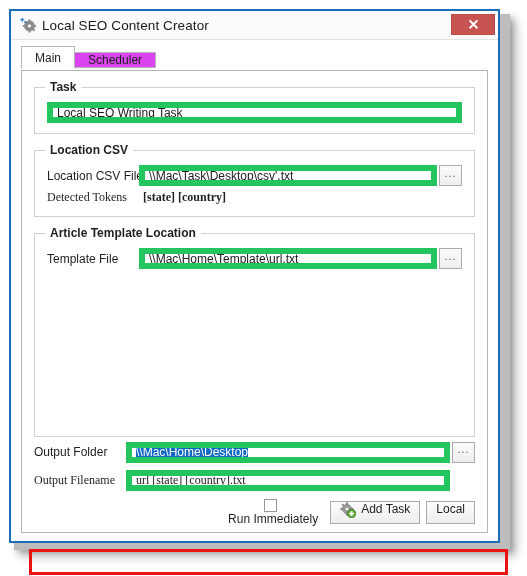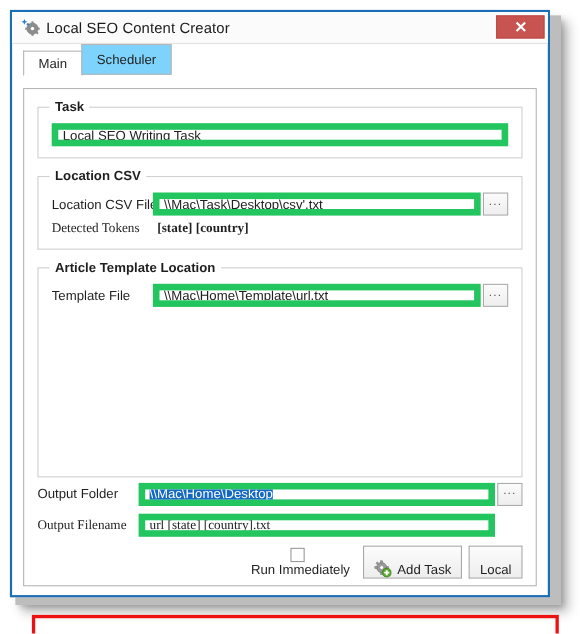--- a/index.html
+++ b/index.html
@@ -90,44 +90,44 @@
   .tabstrip {
     position: relative;
     height: 24px;
     min-height: 24px;
     margin: 4px 0 0 10px;
     display: flex;
     align-items: flex-end;
     z-index: 3;
   }
   .tab {
-    height: 28px;
+    height: 16px;
     padding: 0 13px;
     font-size: 12px;
     color: #1f1f1f;
     display: flex;
     align-items: center;
     box-sizing: border-box;
     border: 1px solid #b6b6b6;
     cursor: pointer;
-    background: #7dd3fc;
+    background: #d946ef;
   }
   .tab.active {
     background: #ffffff;
     border-bottom: 1px solid #ffffff;
     height: 23px;
     margin-bottom: -1px;
   }
   .tab + .tab { margin-left: -1px; }
 
   
   .tabpage {
     position: relative;
     flex: 1 1 auto;
-    margin: 12px 10px 8px 10px;
+    margin: 2px 10px 8px 10px;
     border: 1px solid #b6b6b6;
     background: #ffffff;
     box-sizing: border-box;
     padding: 10px 12px 6px 12px;
     display: flex;
     flex-direction: column;
   }
 
   
   .group {
@@ -255,28 +255,28 @@
     width: 13px;
     height: 13px;
     border: 1px solid #9a9a9a;
     background: #ffffff;
     box-sizing: border-box;
     margin-right: 5px;
   }
   .chk-label { font-size: 12px; color: #1f1f1f; }
 
   .btn {
-    height: 30px;
+    height: 23px;
     border: 1px solid #a8a8a8;
     background: linear-gradient(#fcfcfc, #ededed);
     box-sizing: border-box;
     font-size: 12px;
     color: #1f1f1f;
     display: flex;
-    align-items: flex-end;
+    align-items: flex-start;
     padding: 0 9px;
     cursor: pointer;
     white-space: nowrap;
   }
   .btn .gear-add {
     width: 16px;
     height: 16px;
     margin-right: 5px;
     flex: 0 0 auto;
     position: relative;

